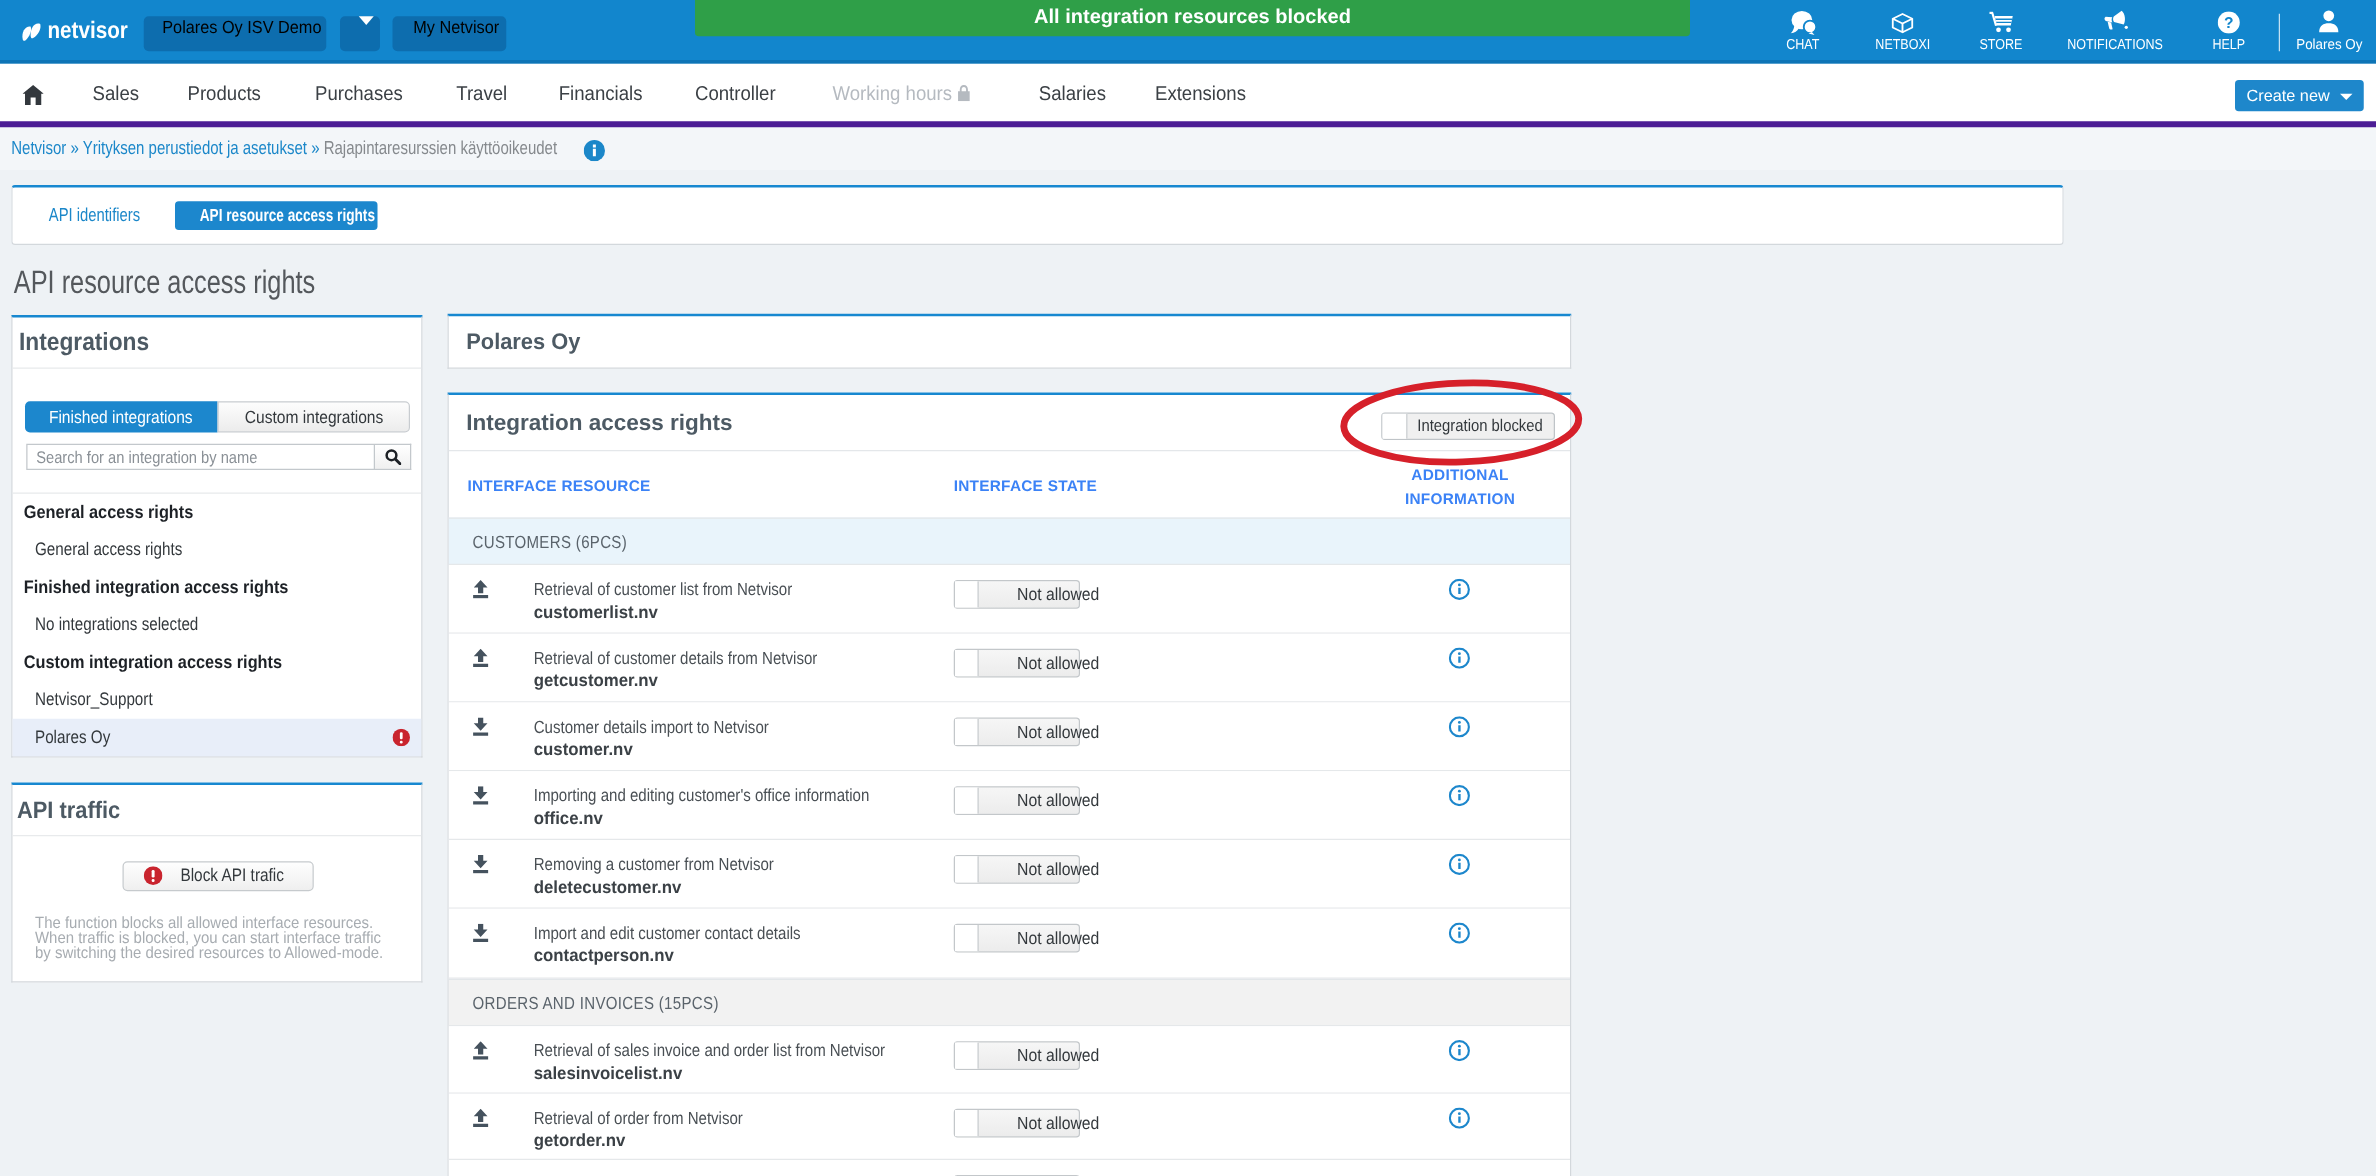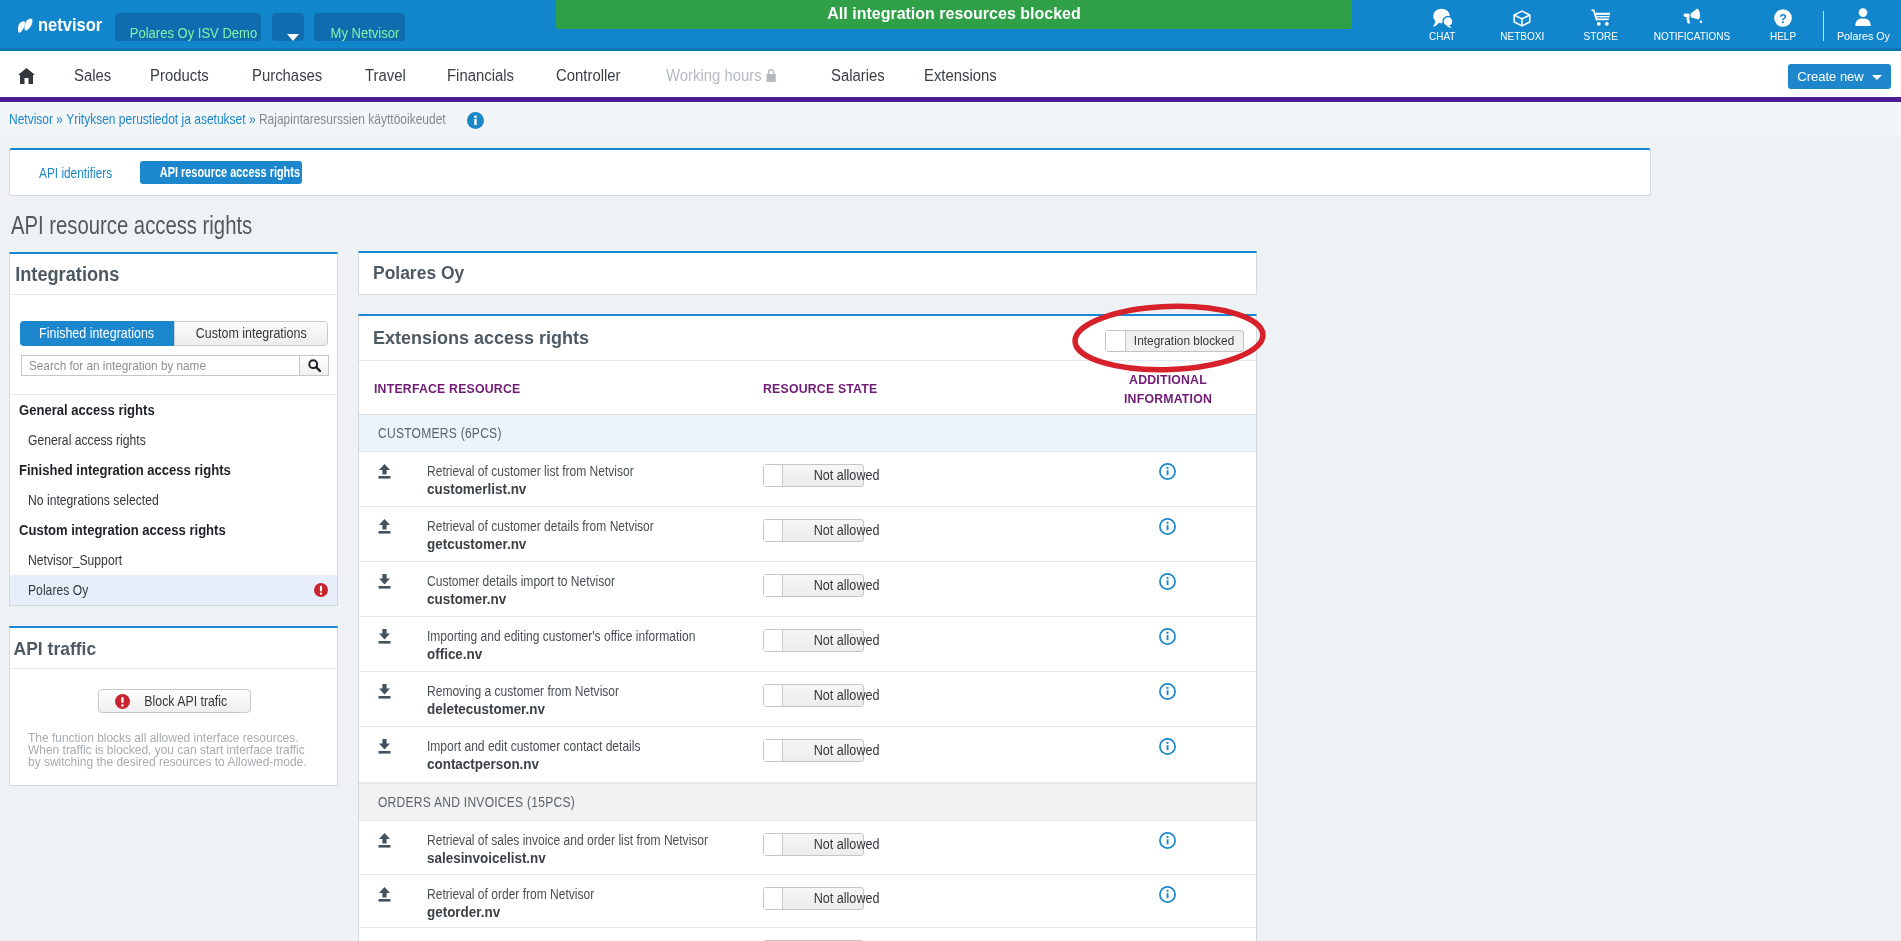--- a/index.html
+++ b/index.html
@@ -6,21 +6,21 @@
 html,body { width:1901px; height:941px; overflow:hidden; }
 body { font-family:"Liberation Sans",sans-serif; background:#eef2f5; position:relative; }
 .sx { display:inline-block; white-space:nowrap; }
 .ol { transform-origin:0 50%; }
 
 
 .topbar { position:absolute; top:0; left:0; width:1901px; height:51px; background:#1286cd; }
 .topbar:after { content:""; position:absolute; left:0; bottom:0; width:100%; height:3px; background:#0e74b6; }
 .logo { position:absolute; left:15px; top:9px; height:32px; display:flex; align-items:center; color:#fff; }
 .logo .word { font-size:19px; font-weight:bold; margin-left:4px; transform:scaleX(0.87); transform-origin:0 50%; }
-.tb-btn { position:absolute; top:13px; height:28px; background:#0d6dae; border-radius:4px; color:#86efac; font-size:14px; display:flex; align-items:flex-end; justify-content:center; white-space:nowrap;padding-left:10px; }
+.tb-btn { position:absolute; top:13px; height:28px; background:#0d6dae; border-radius:4px; color:#000000; font-size:14px; display:flex; align-items:flex-start; justify-content:center; white-space:nowrap;padding-left:10px; }
 .tb-btn .sx { transform:scaleX(0.93); }
 .greenbanner { position:absolute; top:0; left:556px; width:796px; height:29px; background:#2f9f48; border-radius:0 0 3px 3px; color:#fff; font-weight:bold; font-size:16px; text-align:center; line-height:28px; z-index:5; }
 .tbicon { position:absolute; top:0; width:120px; height:51px; color:#fff; text-align:center; }
 .tbicon .lab { position:absolute; top:30px; width:100%; font-size:11.5px; }
 .tbicon .lab .sx { transform:scaleX(0.87); }
 .tbicon svg { position:absolute; top:5px; left:50%; transform:translateX(-50%); }
 .tb-divider { position:absolute; top:11px; left:1823px; width:1px; height:30px; background:rgba(255,255,255,0.75); }
 
 
 .navbar { position:absolute; top:51px; left:0; width:1901px; height:51px; background:#fff; border-bottom:5px solid #4c1d95; }
@@ -74,21 +74,21 @@
 
 
 .p-pol { left:358px; top:251px; width:899px; height:44px; }
 .p-pol .ptitle { position:absolute; left:14px; top:0; height:41px; line-height:41px; font-size:18px; }
 .p-main { left:358px; top:314px; width:899px; height:627px; border-bottom:0; }
 .p-main > .ptitle { position:absolute; left:14px; top:0; height:45px; line-height:45px; font-size:18px; }
 .intblocked { position:absolute; left:746px; top:14px; width:139px; height:22px; border:1px solid #bfc4c8; border-radius:3px; background:#f0f0f0; }
 .intblocked .chk { position:absolute; left:0; top:0; width:20px; height:20px; background:#fff; border-right:1px solid #c6cacd; }
 .intblocked .lab { position:absolute; left:20px; top:0; width:117px; text-align:center; line-height:20px; font-size:13.5px; color:#33383c; white-space:nowrap; }
 .intblocked .sx { transform:scaleX(0.88); }
-.thead { position:absolute; left:0; top:44px; width:100%; height:54px; border-top:1px solid #e4e7ea; font-size:12.3px; font-weight:bold; color:#701a75; letter-spacing:0.2px; }
+.thead { position:absolute; left:0; top:44px; width:100%; height:54px; border-top:1px solid #e4e7ea; font-size:12.3px; font-weight:bold; color:#3b82f6; letter-spacing:0.2px; }
 .band { position:absolute; left:0; width:100%; height:38px; font-size:14px; color:#5a636b; letter-spacing:0.3px; border-top:1px solid #e2e6e9; border-bottom:1px solid #e5e8ea; white-space:nowrap; }
 .band .t { position:absolute; left:19px; top:0; line-height:37px; transform:scaleX(0.86); transform-origin:0 50%; }
 .band.blue { background:#e9f4fb; }
 .band.grey { background:#f2f2f2; }
 .trow { position:absolute; left:0; width:100%; border-bottom:1px solid #e5e8ea; background:#fff; }
 .trow .ic { position:absolute; left:18px; top:12px; }
 .trow .l1 { position:absolute; left:68px; top:11px; font-size:14px; color:#494f54; white-space:nowrap; transform:scaleX(0.86); transform-origin:0 50%; }
 .trow .l2 { position:absolute; left:68px; top:29px; font-size:14px; font-weight:bold; color:#3b4146; white-space:nowrap; transform:scaleX(0.96); transform-origin:0 50%; }
 .toggle { position:absolute; left:404px; top:12px; width:101px; height:23px; border:1px solid #c3c7ca; border-radius:3px; background:linear-gradient(#f6f6f6,#ececec); }
 .toggle .chk { position:absolute; left:0; top:0; width:19px; height:21px; background:#fff; border-right:1px solid #c6cacd; }
@@ -251,28 +251,28 @@
       <span class="ln">When traffic is blocked, you can start interface traffic</span>
       <span class="ln">by switching the desired resources to Allowed-mode.</span>
     </div>
 </div>
 
 <div class="panel p-pol">
     <div class="ptitle"><span class="sx ol" style="transform:scaleX(0.97);">Polares Oy</span></div>
   </div>
 
 <div class="panel p-main">
-  <div class="ptitle"><span class="sx ol" style="transform:scaleX(1.0);">Extensions access rights</span></div>
+  <div class="ptitle"><span class="sx ol" style="transform:scaleX(1.0);">Integration access rights</span></div>
   <div class="intblocked">
       <div class="chk"></div>
       <div class="lab"><span class="sx">Integration blocked</span></div>
     </div>
   <div class="thead">
     <div style="position:absolute;left:15px;top:21px;">INTERFACE RESOURCE</div>
-    <div style="position:absolute;left:404px;top:21px;">RESOURCE STATE</div>
+    <div style="position:absolute;left:404px;top:21px;">INTERFACE STATE</div>
     <div style="position:absolute;left:734px;top:10px;width:150px;text-align:center;line-height:19px;">ADDITIONAL INFORMATION</div>
   </div>
   <div class="band blue" style="top:98px;text-align:center;">
       <div class="t">CUSTOMERS (6PCS)</div>
     </div>
   <div class="trow" style="top:136px;height:55px;">
     <div class="ic"><svg width="15" height="15" viewBox="0 0 15 15">
           <path d="M7.5 0 L13 6 L9.6 6 L9.6 10.5 L5.4 10.5 L5.4 6 L2 6 Z" fill="#45525e"></path>
           <rect x="1.5" y="12" width="12" height="2.6" fill="#45525e"></rect>
         </svg></div>

